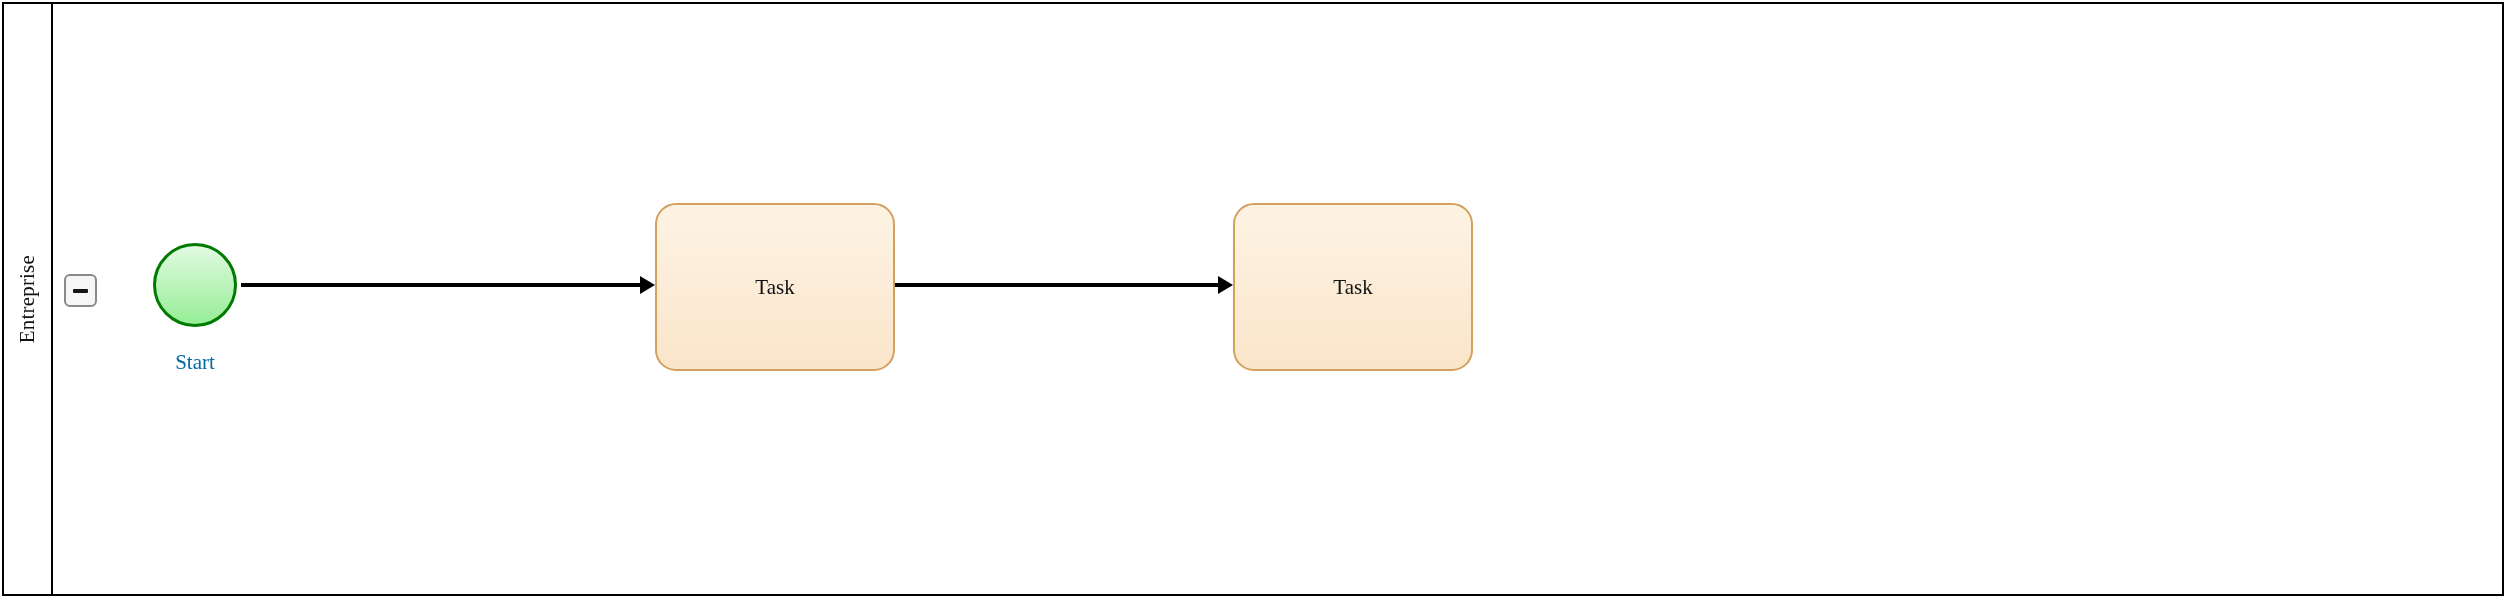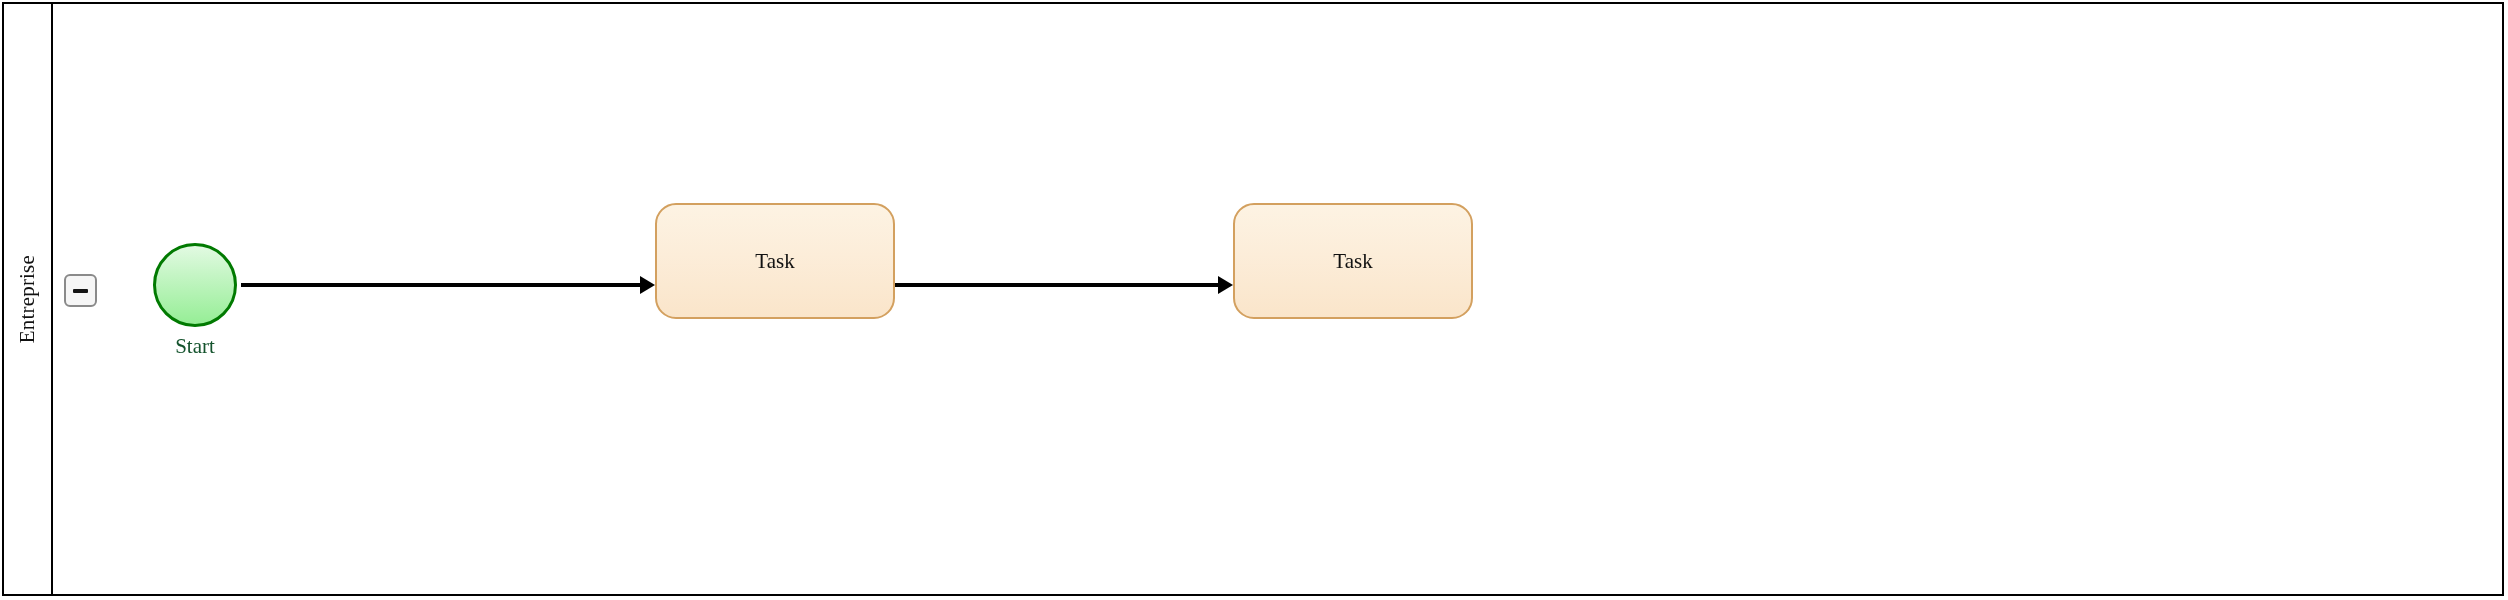--- a/index.html
+++ b/index.html
@@ -103,36 +103,37 @@
     box-sizing: border-box;
     border-radius: 50%;
     border: 3px solid #017a01;
     background: linear-gradient(to bottom, #e2fae2 0%, #c4f5c4 38%, #96ee96 100%);
     cursor: pointer;
   }
   .node-caption {
     position: absolute;
     text-align: center;
     font-size: 21px;
-    color: #14532d;
+    color: #0369a1;
     white-space: nowrap;
     user-select: none;
+    margin-top: 16px;
   }
   .start-caption {
     left: 48px;
     top: 330px;
     width: 184px;
   }
 
   
   .task {
     position: absolute;
     top: 199px;
     width: 240px;
-    height: 116px;
+    height: 168px;
     box-sizing: border-box;
     border: 2px solid #d3a05f;
     border-radius: 21px;
     background: linear-gradient(to bottom, #fdf3e3 0%, #fcedd9 45%, #fae5ca 100%);
     display: flex;
     align-items: center;
     justify-content: center;
     cursor: pointer;
   }
   .task-label {

